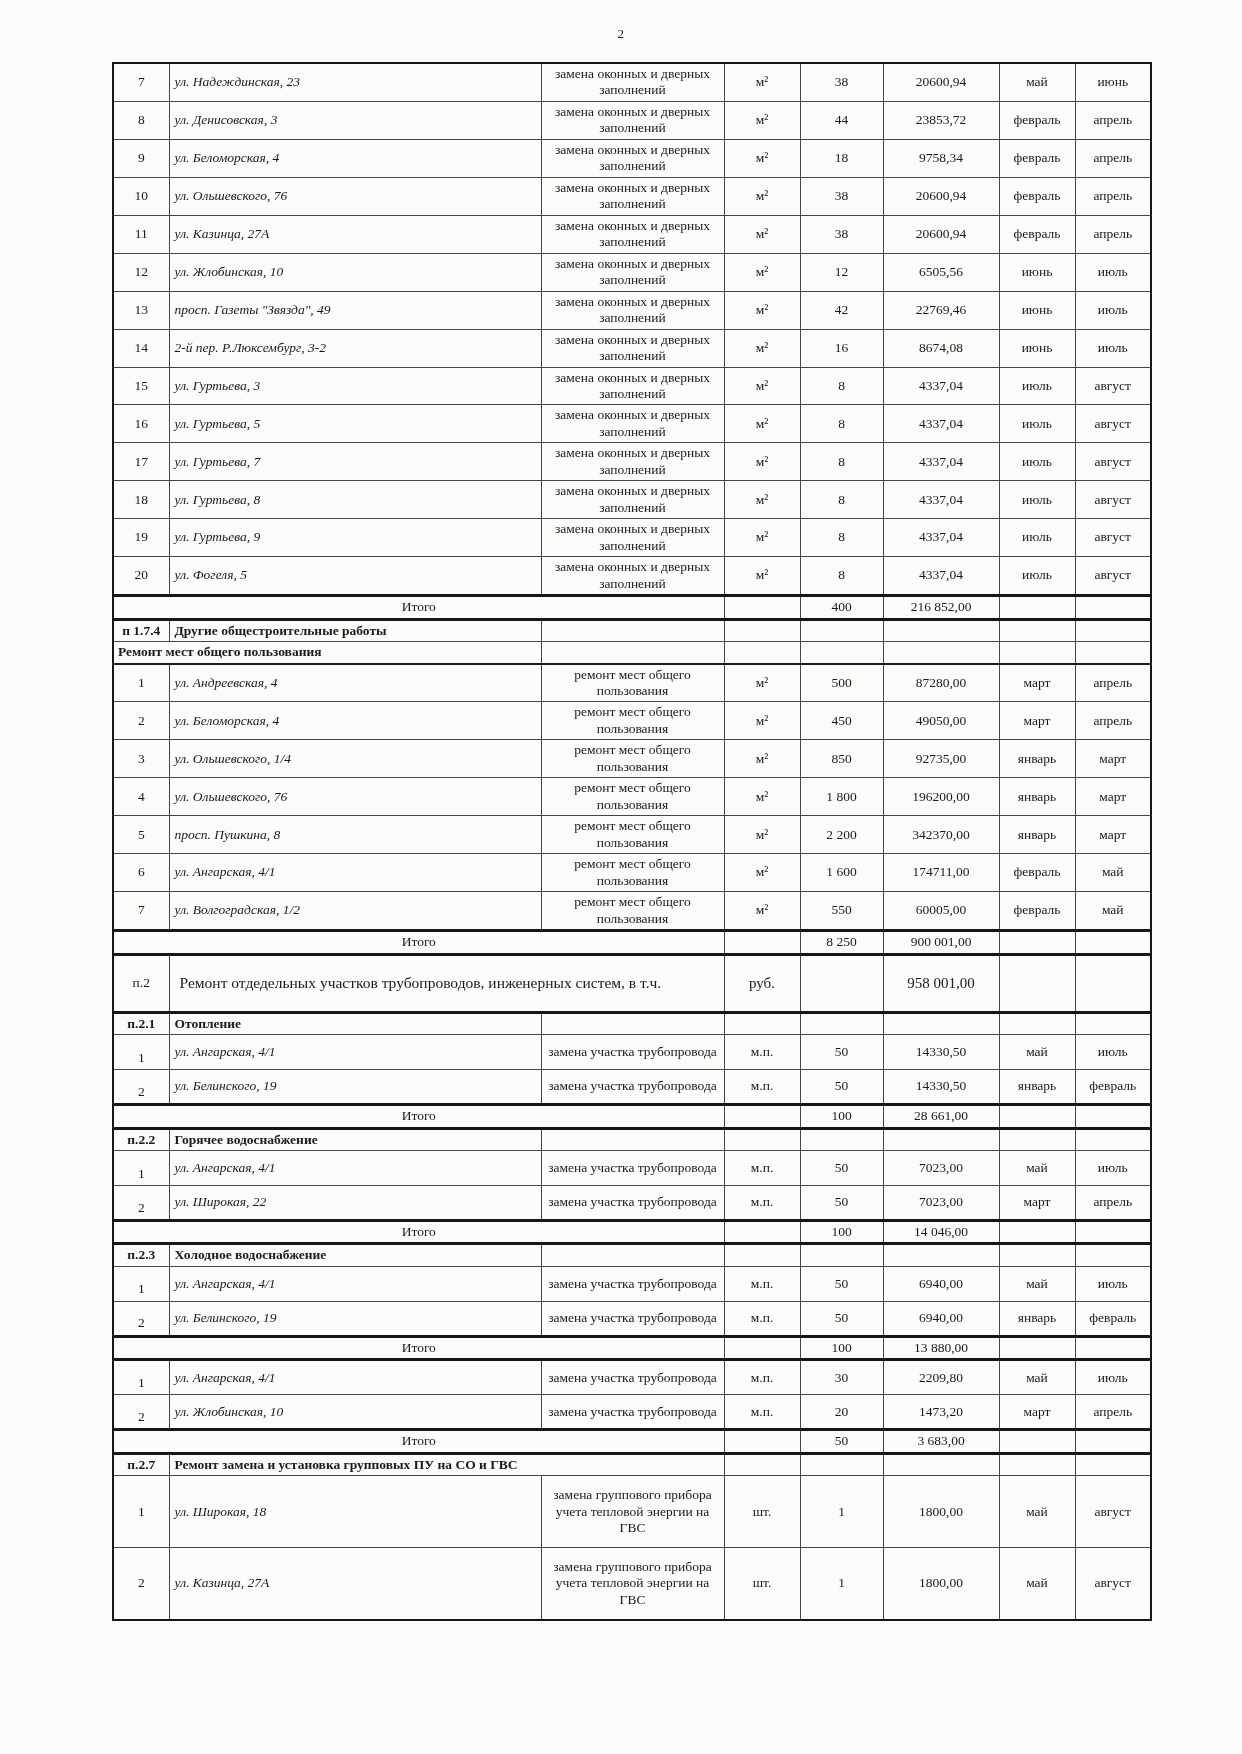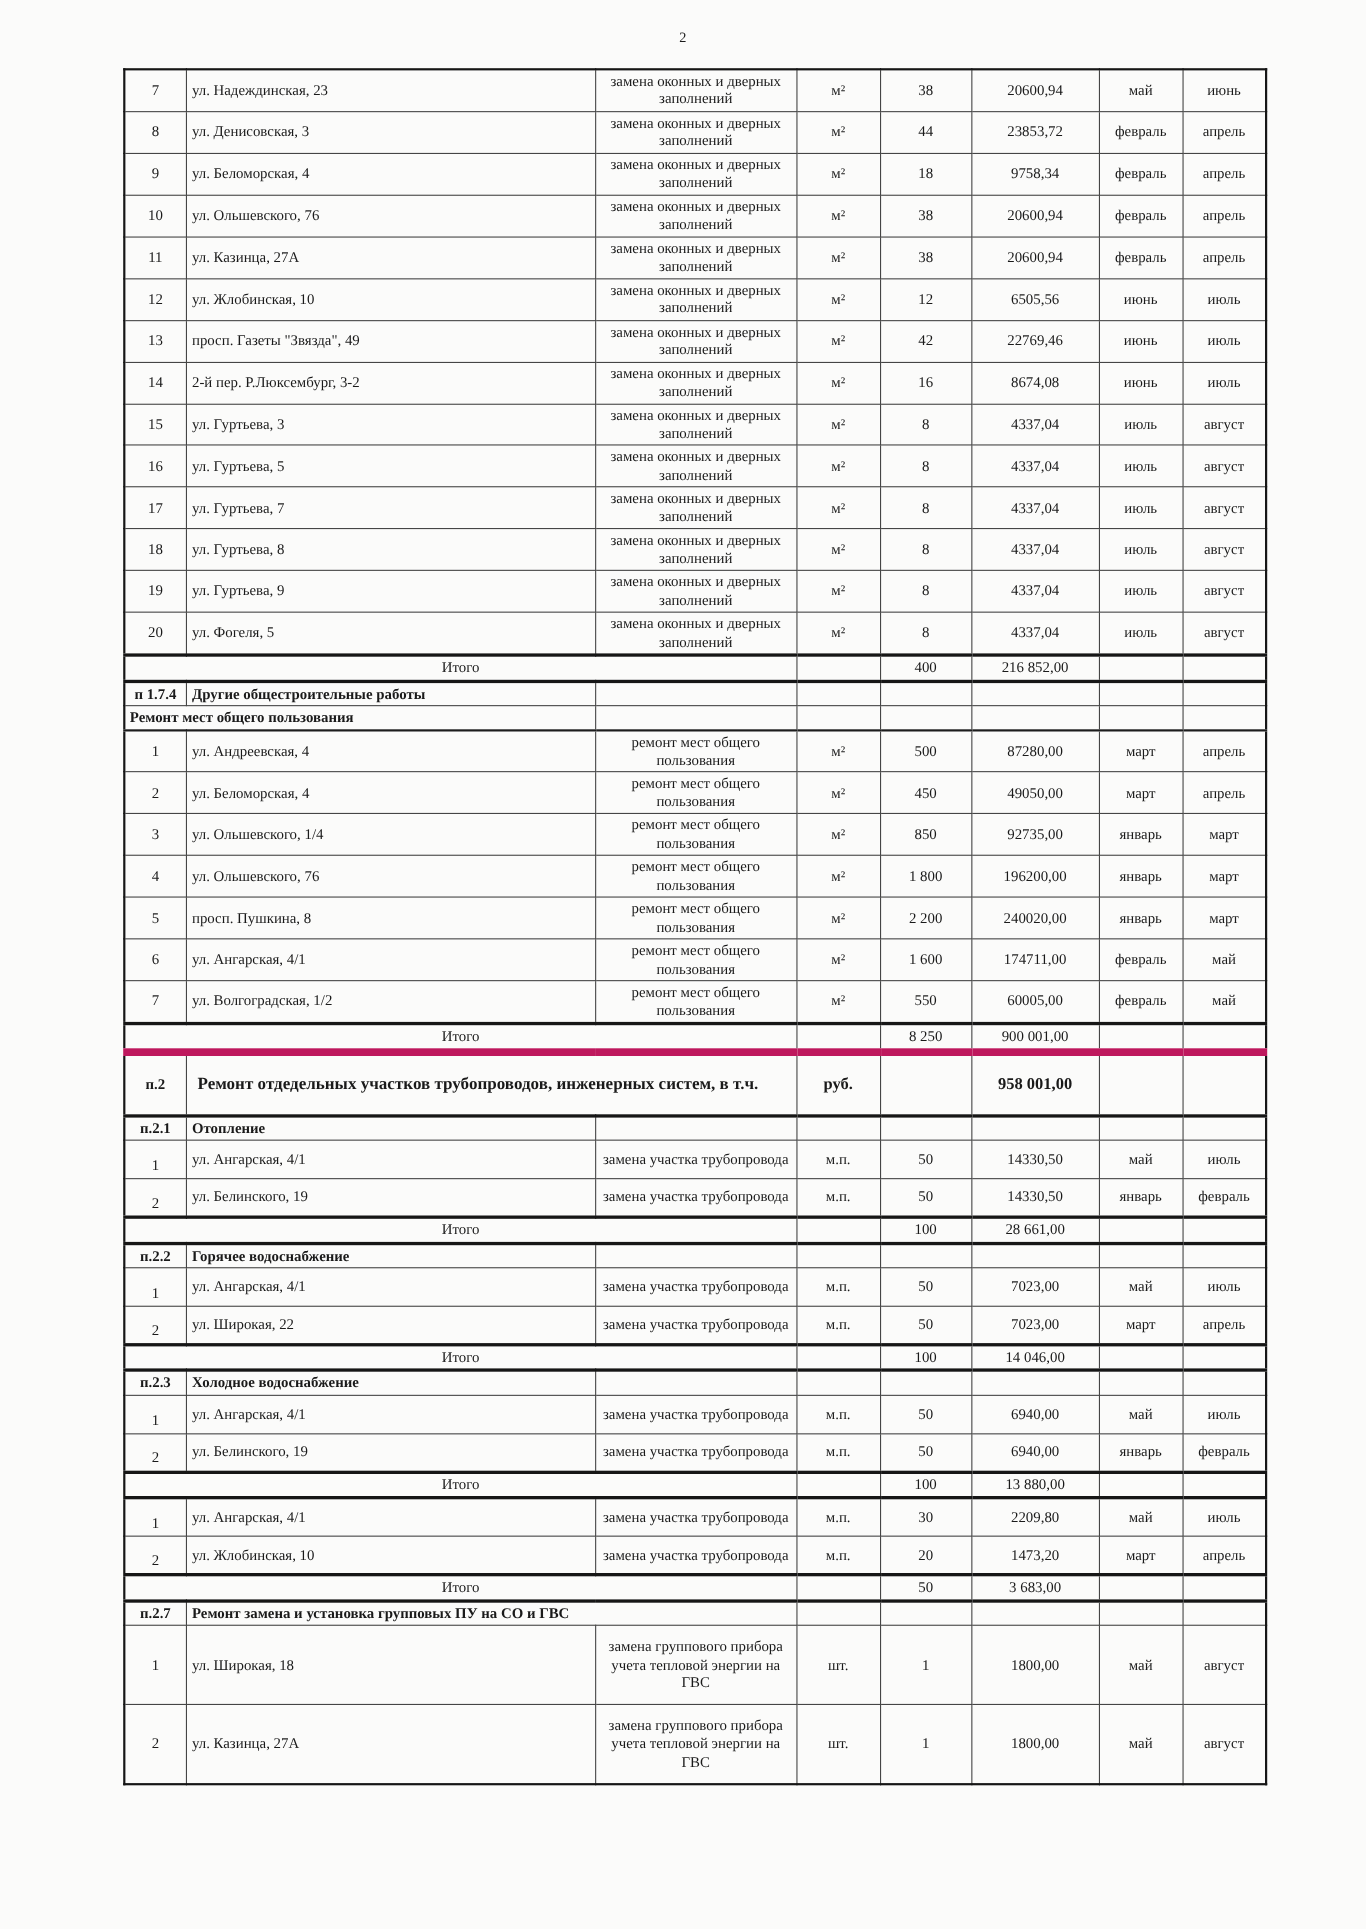--- a/index.html
+++ b/index.html
@@ -26,21 +26,21 @@
   }
   td {
     border: 1px solid #454545;
     vertical-align: middle;
     text-align: center;
     font-size: 13.5px;
     line-height: 1.22;
     padding: 2px 3px;
     overflow: hidden;
   }
-  td.addr { text-align: left; padding-left: 5px; }
+  td.addr { text-align: left; padding-left: 5px; font-style: italic; }
   td.work { padding: 2px 6px; }
   td.cost, td.qty { white-space: nowrap; }
 
   tr.r-win  { height: 32px; }
   tr.r-mop  { height: 33px; }
   tr.r-pipe { height: 35px; }
   tr.r-pu   { height: 72px; }
   tr.r-total{ height: 22px; }
   tr.r-code { height: 21px; }
   tr.r-span { height: 21px; }
@@ -52,23 +52,23 @@
     font-weight: normal;
   }
   tr.r-code td {
     font-weight: bold;
     border-top: 2px solid #1d1d1d;
   }
   tr.r-code td.title { text-align: left; padding-left: 5px; }
   tr.r-span td { border-bottom: 2px solid #1d1d1d; }
   tr.r-span td.lbl { font-weight: bold; text-align: left; padding-left: 4px; }
   tr.r-main td {
-    border-top: 7px solid #be185d;
+    border-top: 2px solid #be185d;
     border-bottom: 3px solid #161616;
-    font-weight: bold;
+    font-weight: normal;
   }
   tr.r-main td.title {
     text-align: left;
     font-size: 15.5px;
     padding: 4px 10px;
     line-height: 1.55;
   }
   tr.r-main td.unit, tr.r-main td.cost { font-size: 15px; margin-left: 48px; }
 
   
@@ -298,21 +298,21 @@
     <td class="cost">196200,00</td>
     <td class="mon">январь</td>
     <td class="mon">март</td>
   </tr>
         <tr class="r-data r-mop k-mop">
     <td class="num">5</td>
     <td class="addr">просп. Пушкина, 8</td>
     <td class="work">ремонт мест общего пользования</td>
     <td class="unit">м²</td>
     <td class="qty">2 200</td>
-    <td class="cost">240020,00</td>
+    <td class="cost">342370,00</td>
     <td class="mon">январь</td>
     <td class="mon">март</td>
   </tr>
         <tr class="r-data r-mop k-mop">
     <td class="num">6</td>
     <td class="addr">ул. Ангарская, 4/1</td>
     <td class="work">ремонт мест общего пользования</td>
     <td class="unit">м²</td>
     <td class="qty">1 600</td>
     <td class="cost">174711,00</td>

